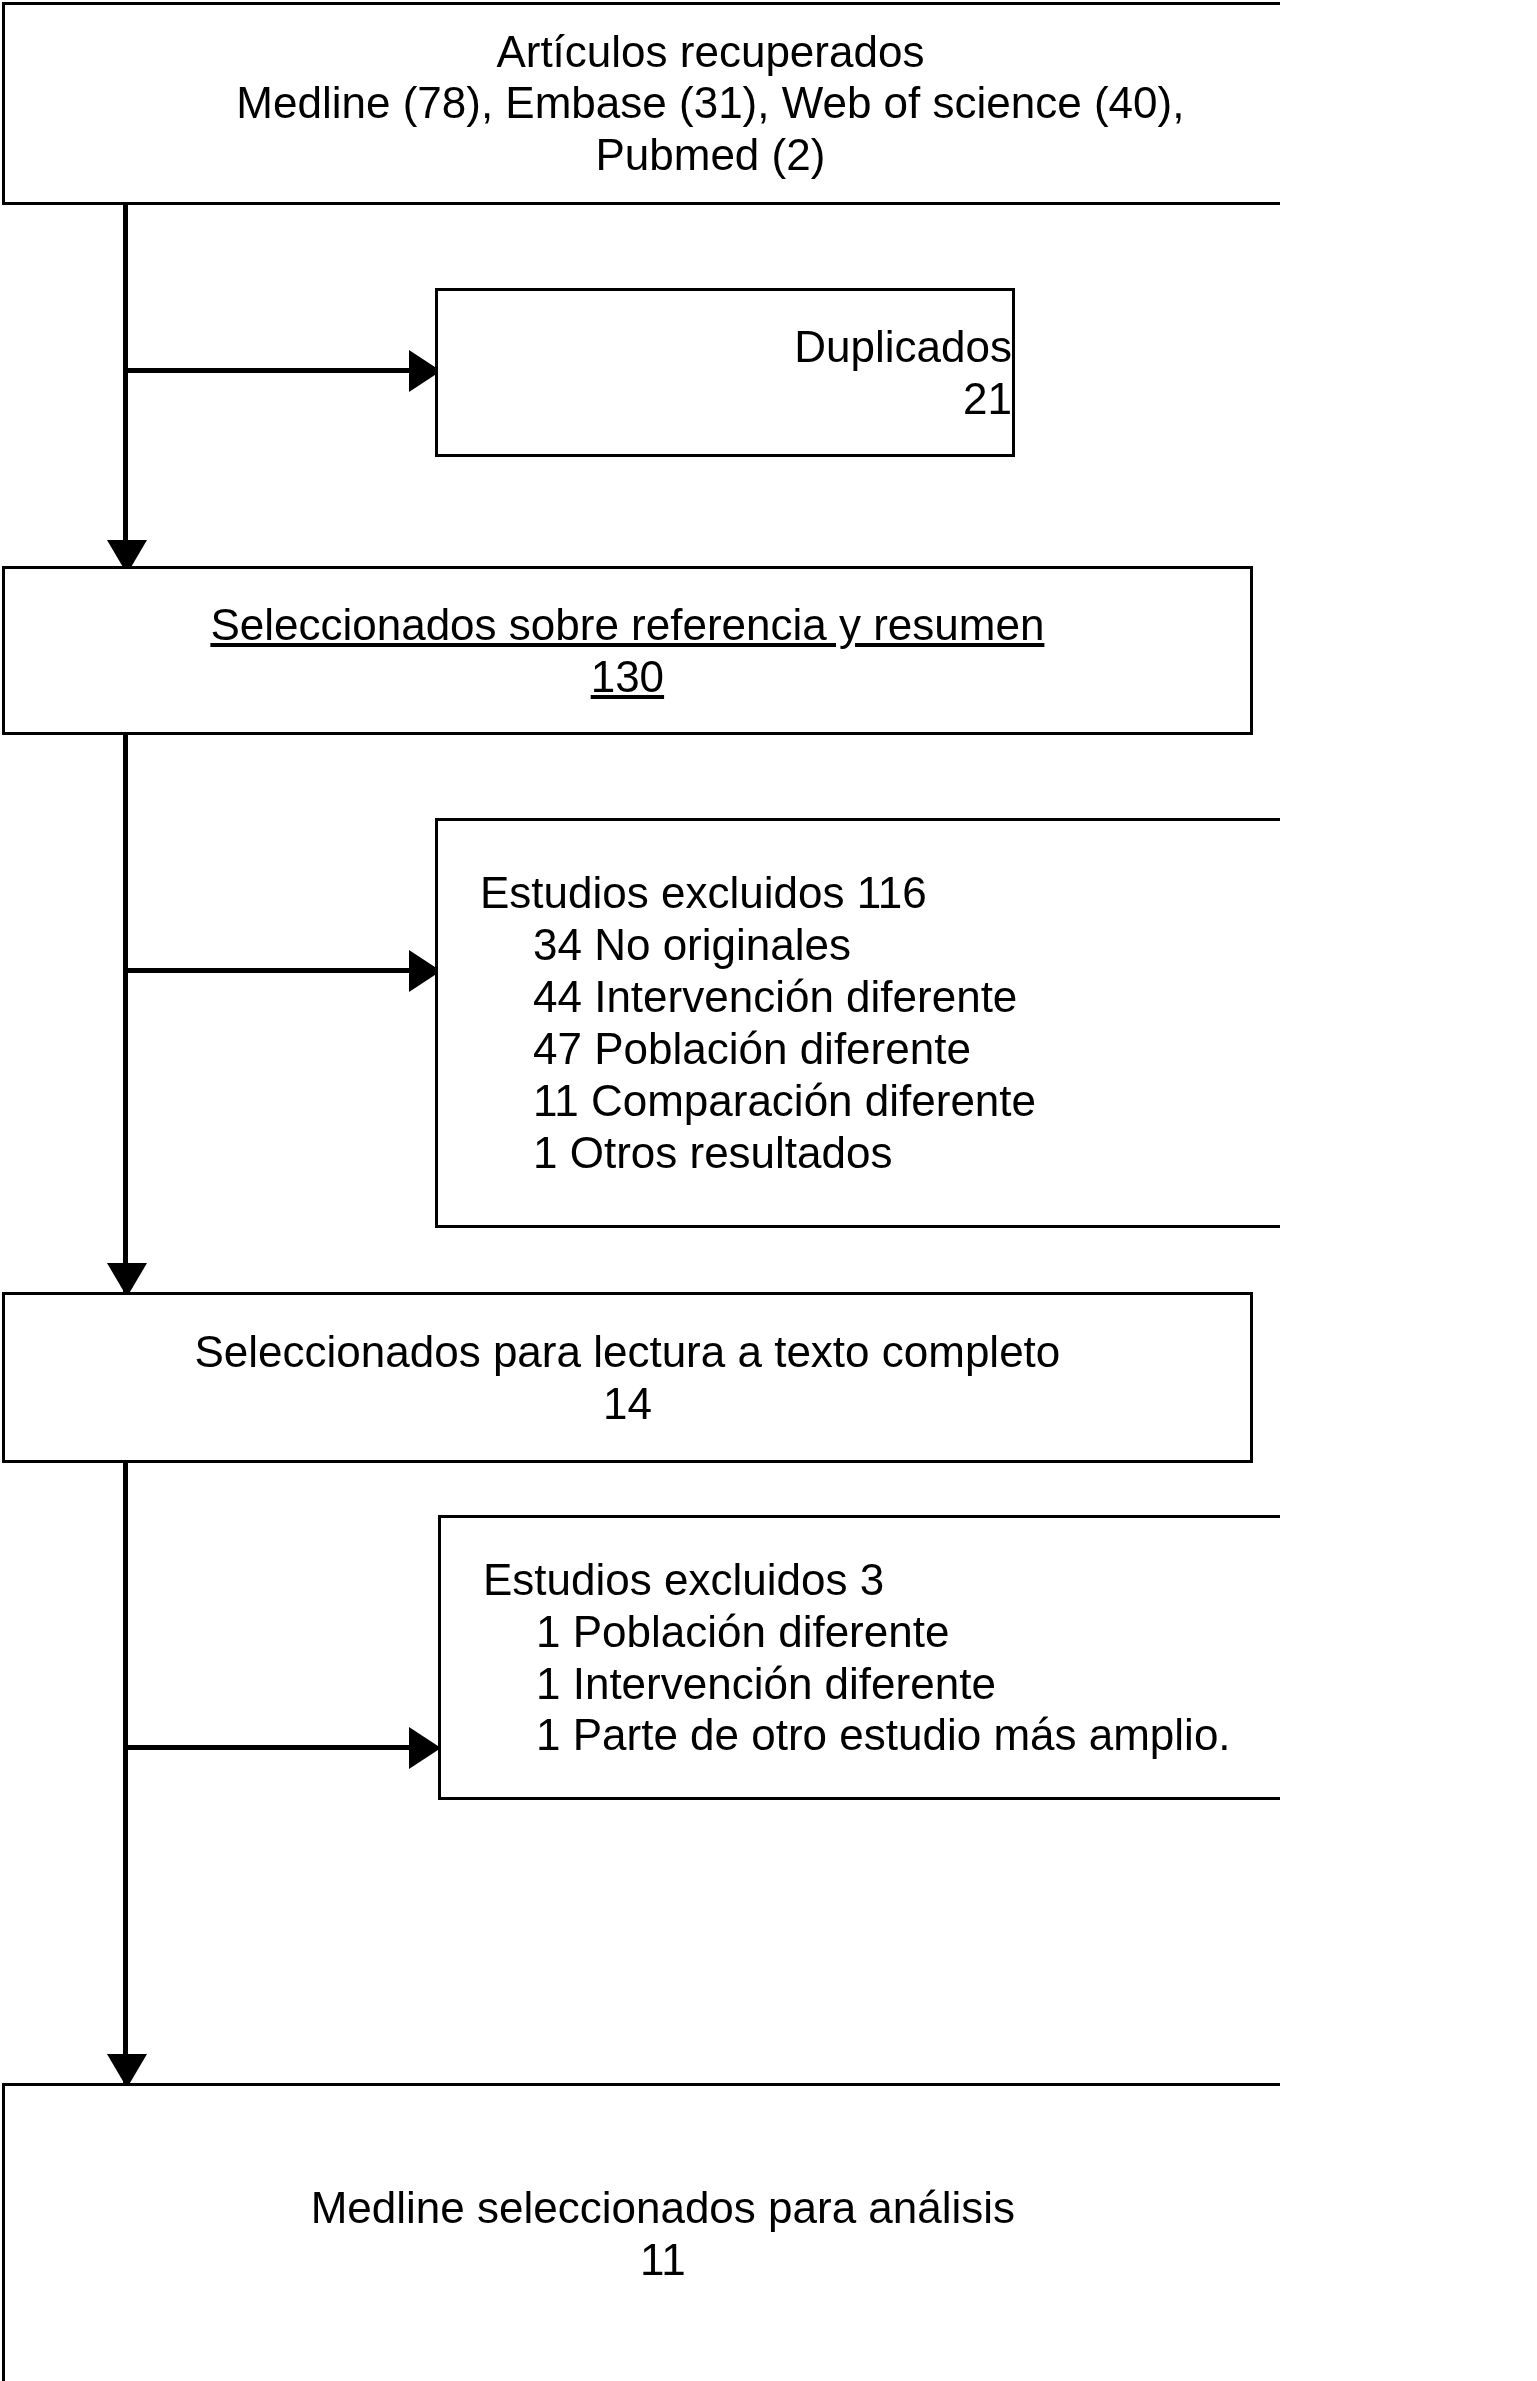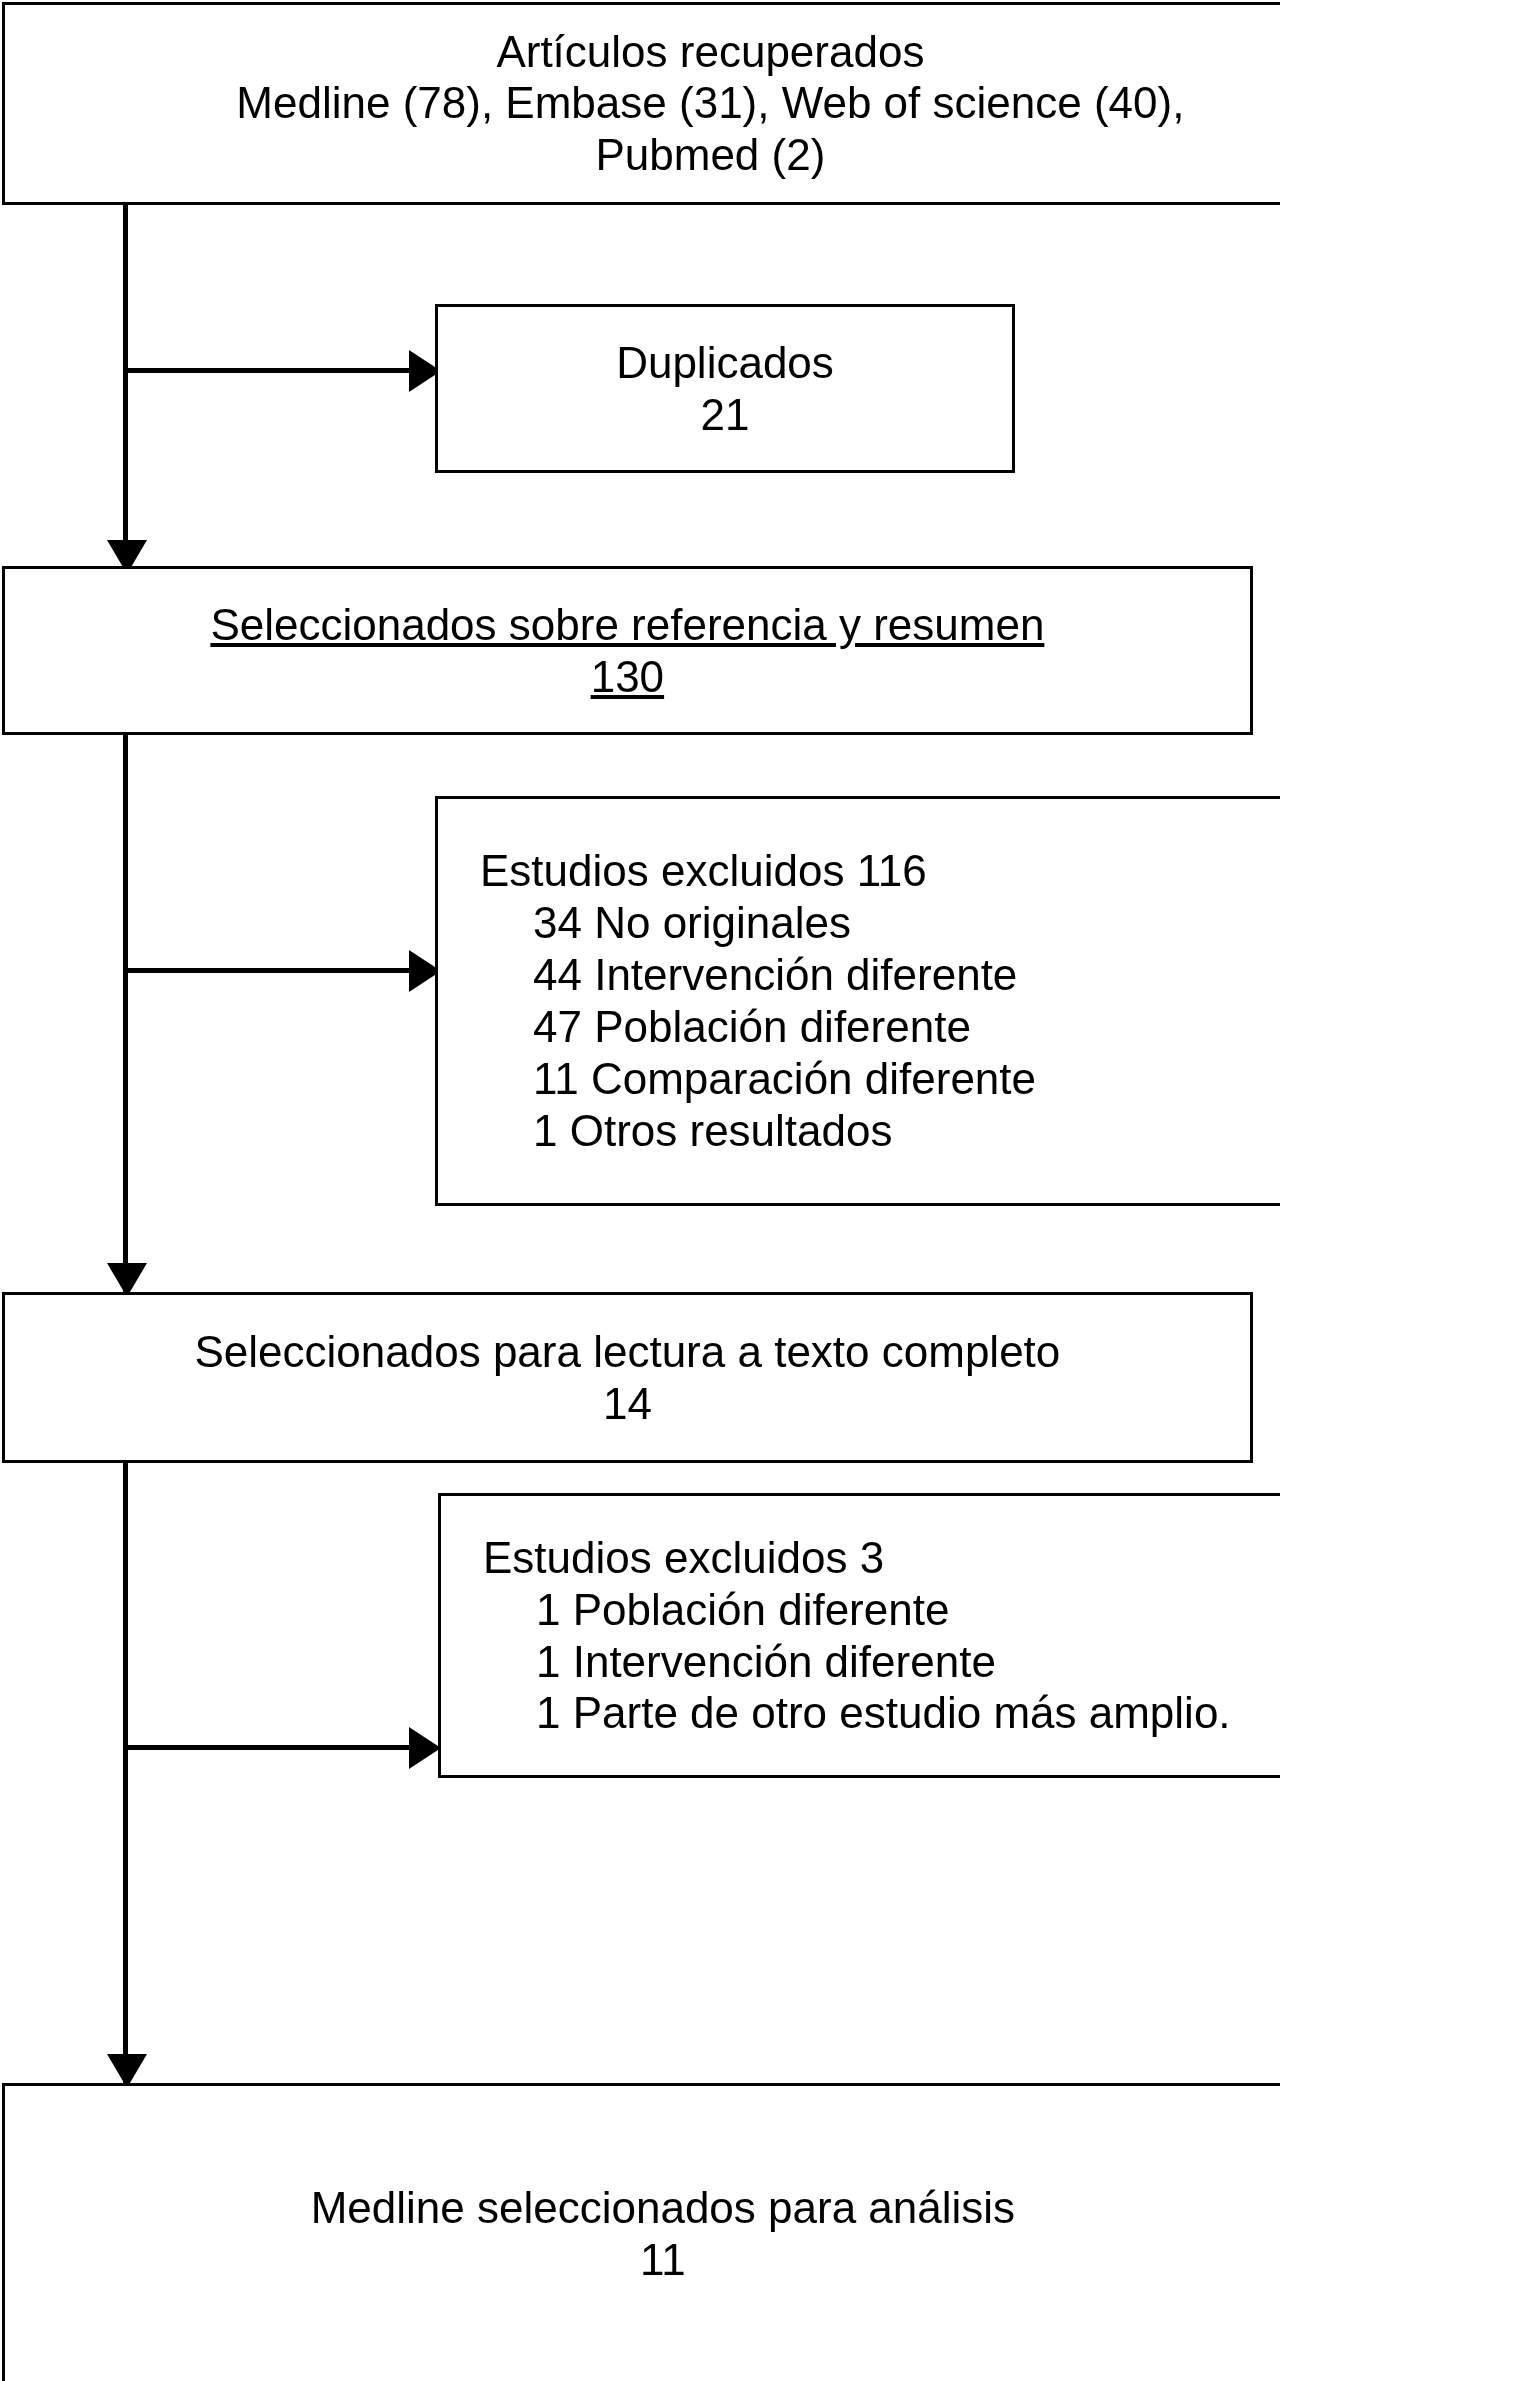--- a/index.html
+++ b/index.html
@@ -28,20 +28,21 @@
     justify-content: center;
   }
   .node .line {
     font-size: 44px;
     line-height: 1.18;
     white-space: pre;
   }
   .center .line { text-align: center; }
   .left-block {
     padding-left: 42px;
+    margin-top: 22px;
   }
   .left-block .line { text-align: left; }
   .left-block .sub {
     padding-left: 53px;
   }
 
   
   .vline {
     position: absolute;
     width: 4.8px;
@@ -64,21 +65,21 @@
     position: absolute;
     width: 0;
     height: 0;
     border-left: 20px solid transparent;
     border-right: 20px solid transparent;
     border-top: 34px solid #000000;
   }
 
   
   #box-retrieved       { left: 1.9px;   top: 1.9px;    width: 1417px; height: 203px; }
-  #box-duplicates      { left: 435px; top: 304px;  width: 580px;  height: 169px; }
+  #box-duplicates      { left: 435px; top: 288px;  width: 580px;  height: 169px; align-items: flex-end; }
   #box-screened        { left: 1.9px;   top: 566px;  width: 1251px; height: 169px; text-decoration: underline; }
   #box-excluded-116    { left: 435px; top: 796px;  width: 913px;  height: 410px; }
   #box-fulltext        { left: 1.9px;   top: 1292px; width: 1251px; height: 171px; }
   #box-excluded-3      { left: 438px; top: 1493px; width: 1099px; height: 285px; }
   #box-included        { left: 1.9px;   top: 2083px; width: 1322px; height: 301px; }
 
   
   #trunk-1 { left: 123px; top: 204px;  height: 371px; }
   #branch-1 { left: 123px; top: 368px; width: 290px; }
   #arrow-1 { left: 409px; top: 350px; }

